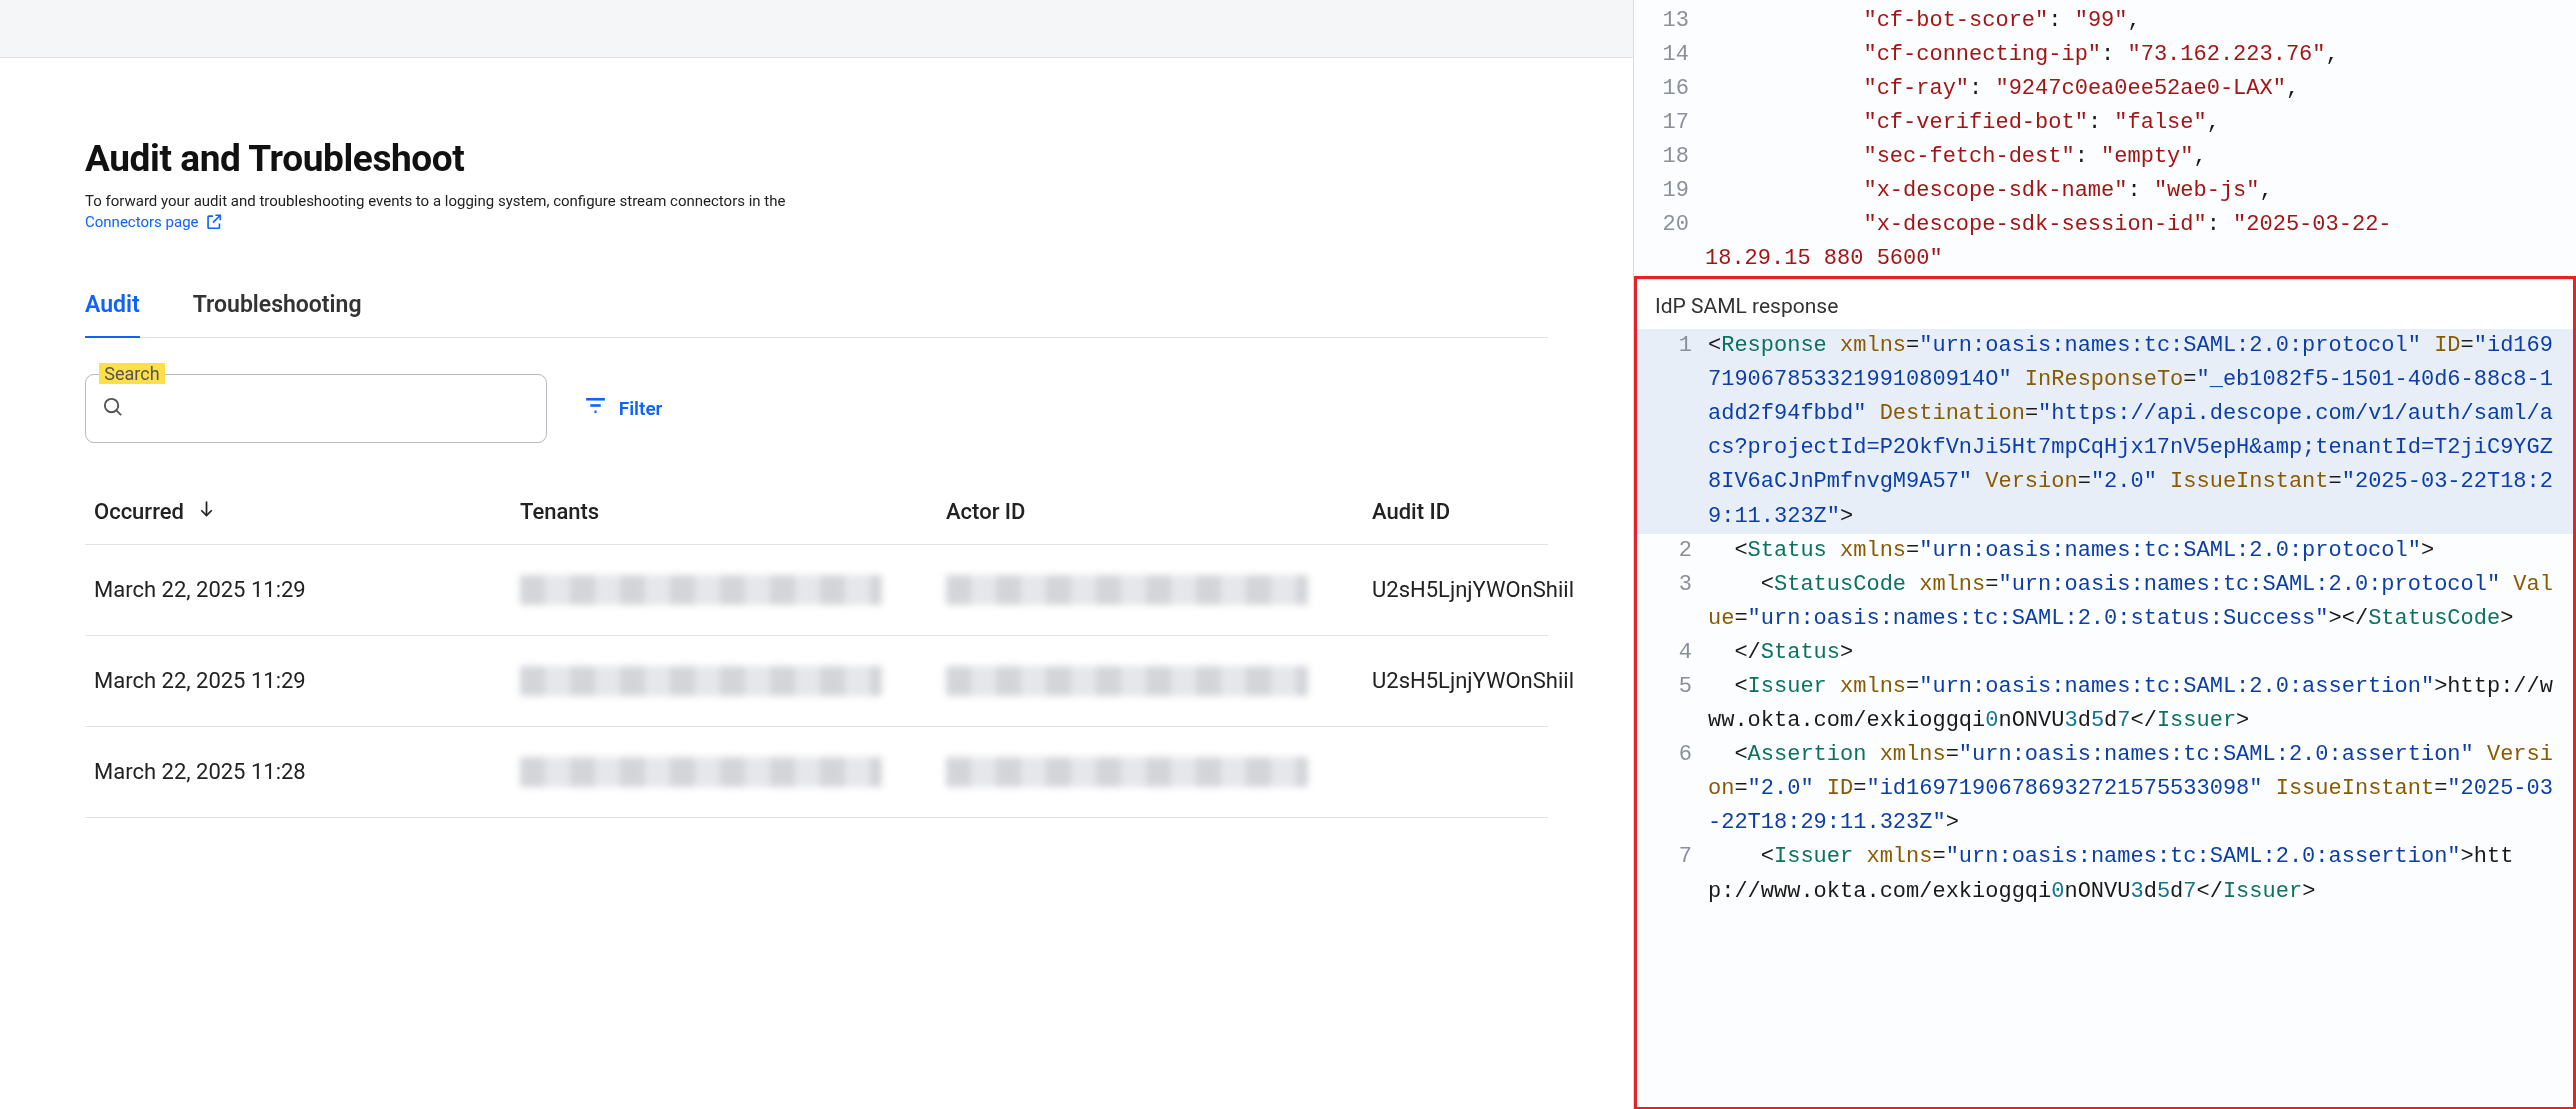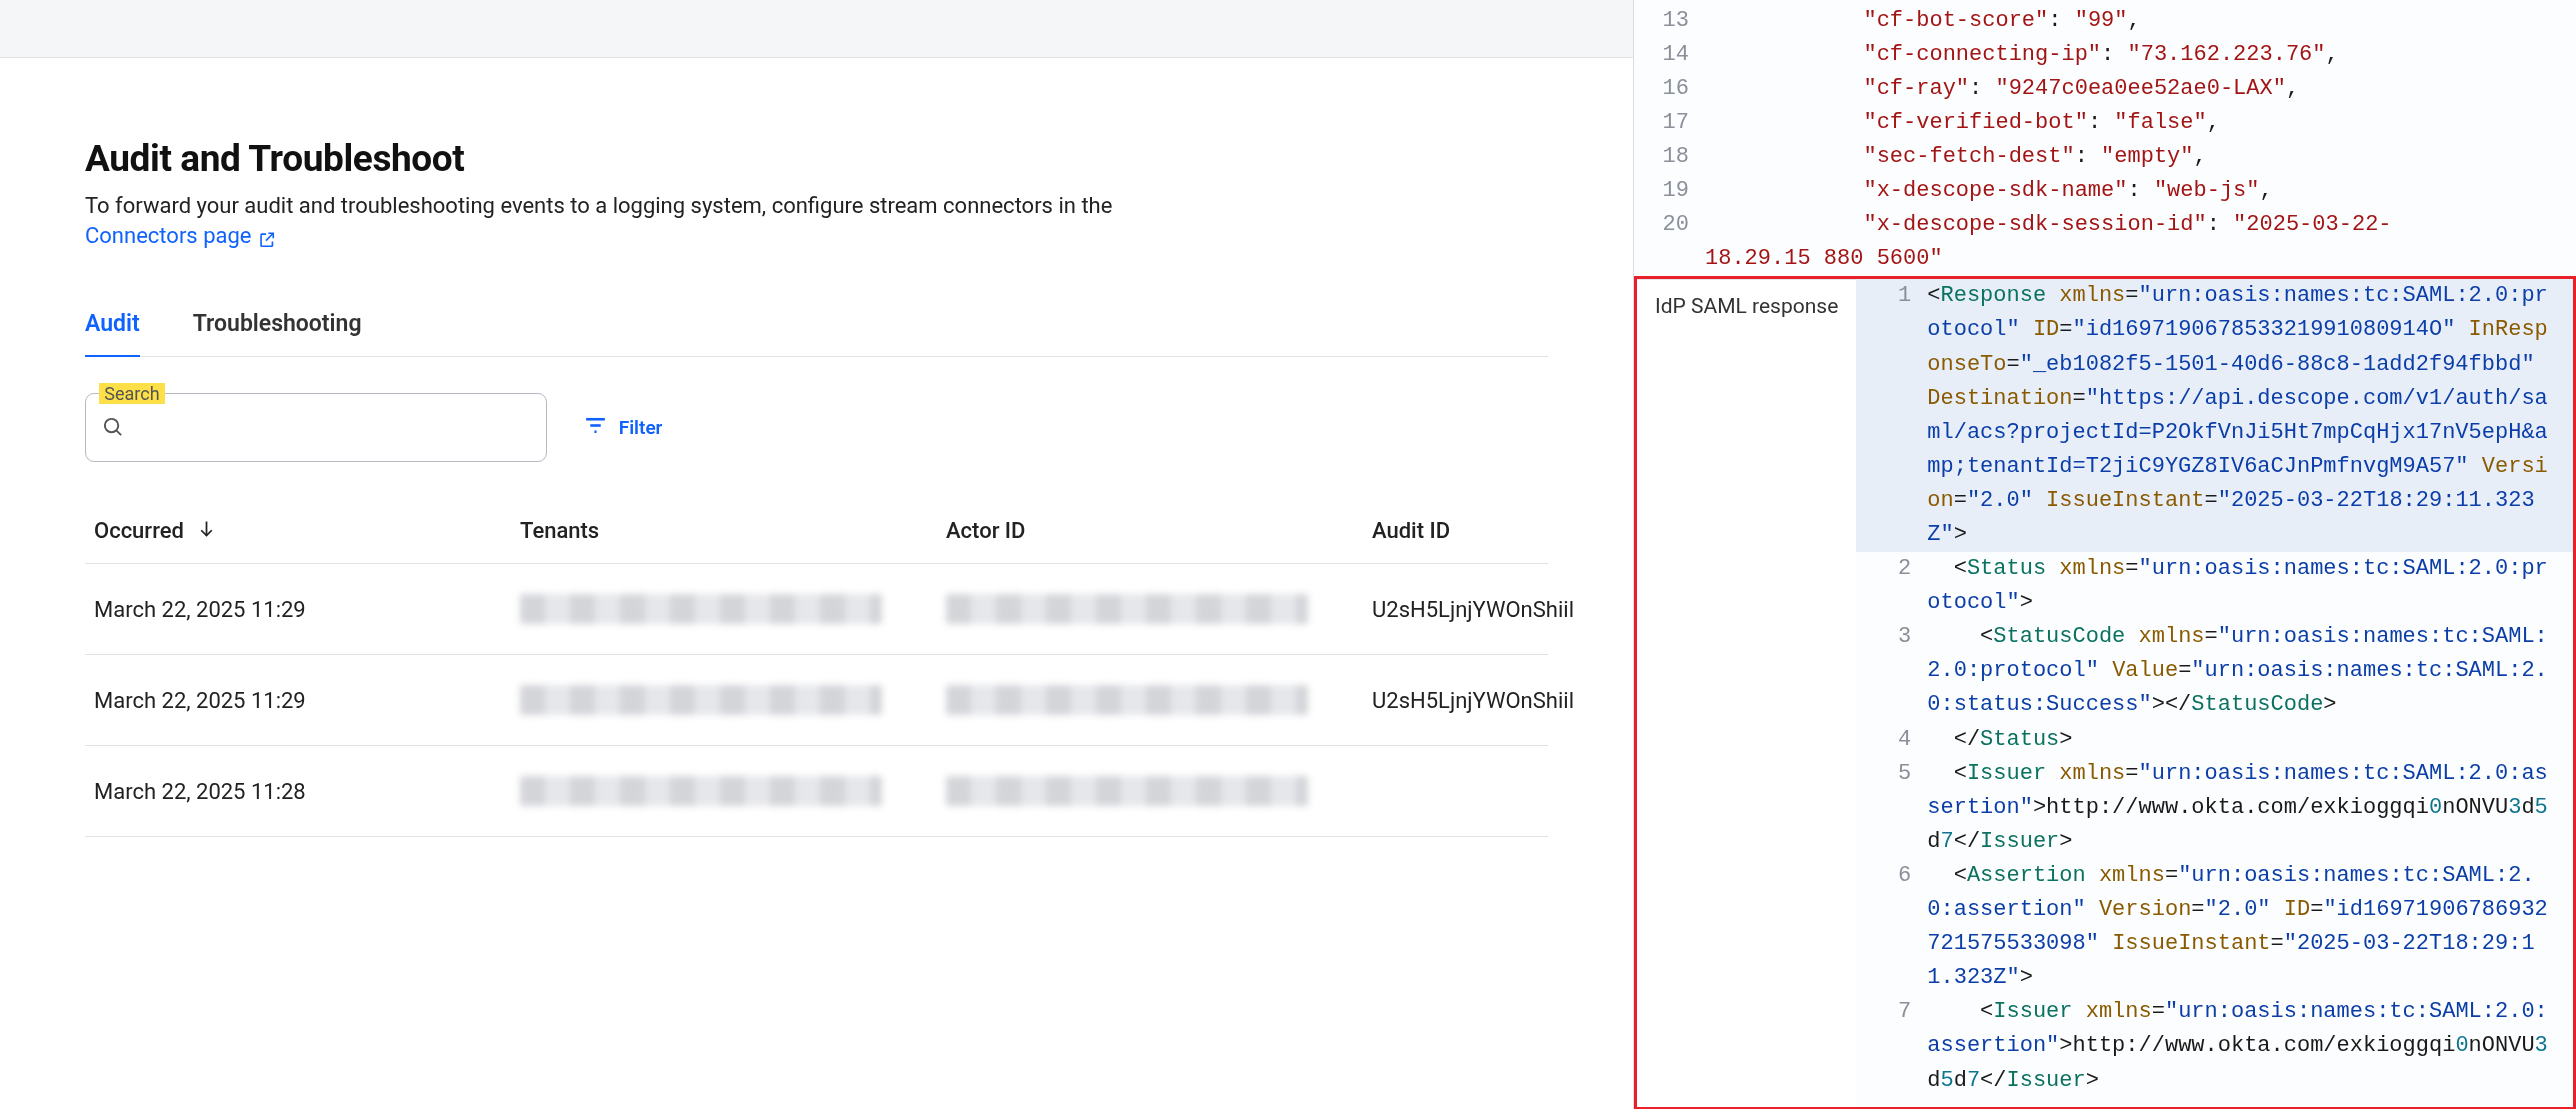--- a/index.html
+++ b/index.html
@@ -27,21 +27,21 @@
 }
 .page-title {
   font-size: 37px;
   font-weight: 700;
   letter-spacing: -0.4px;
   margin-bottom: 10.7px;
   color: #111;
   margin-top: 48px;
 }
 .page-desc {
-  font-size: 22px;
+  font-size: 15px;
   color: #222;
   line-height: 1.4;
 }
 .page-desc a {
   color: #0f62fe;
   text-decoration: none;
   display: inline-flex;
   align-items: center;
   gap: 5.3px;
 }
@@ -184,21 +184,21 @@
 .section-label {
   font-size: 21px;
   color: #333;
   padding: 14px 18px 10.7px 18px;
   border-top: 0.9px solid #e3e5ea;
 }
 .highlight-box {
   border: 3.6px solid #e8202a;
   flex: 1;
   display: flex;
-  flex-direction: row;
+  flex-direction: column;
   overflow: hidden;
 }
 .hl-row { background: #e7eef8; }
 </style>
 </head>
 <body>
 
 <div class="left-top-bar"></div>
 
 <div class="left-panel">

